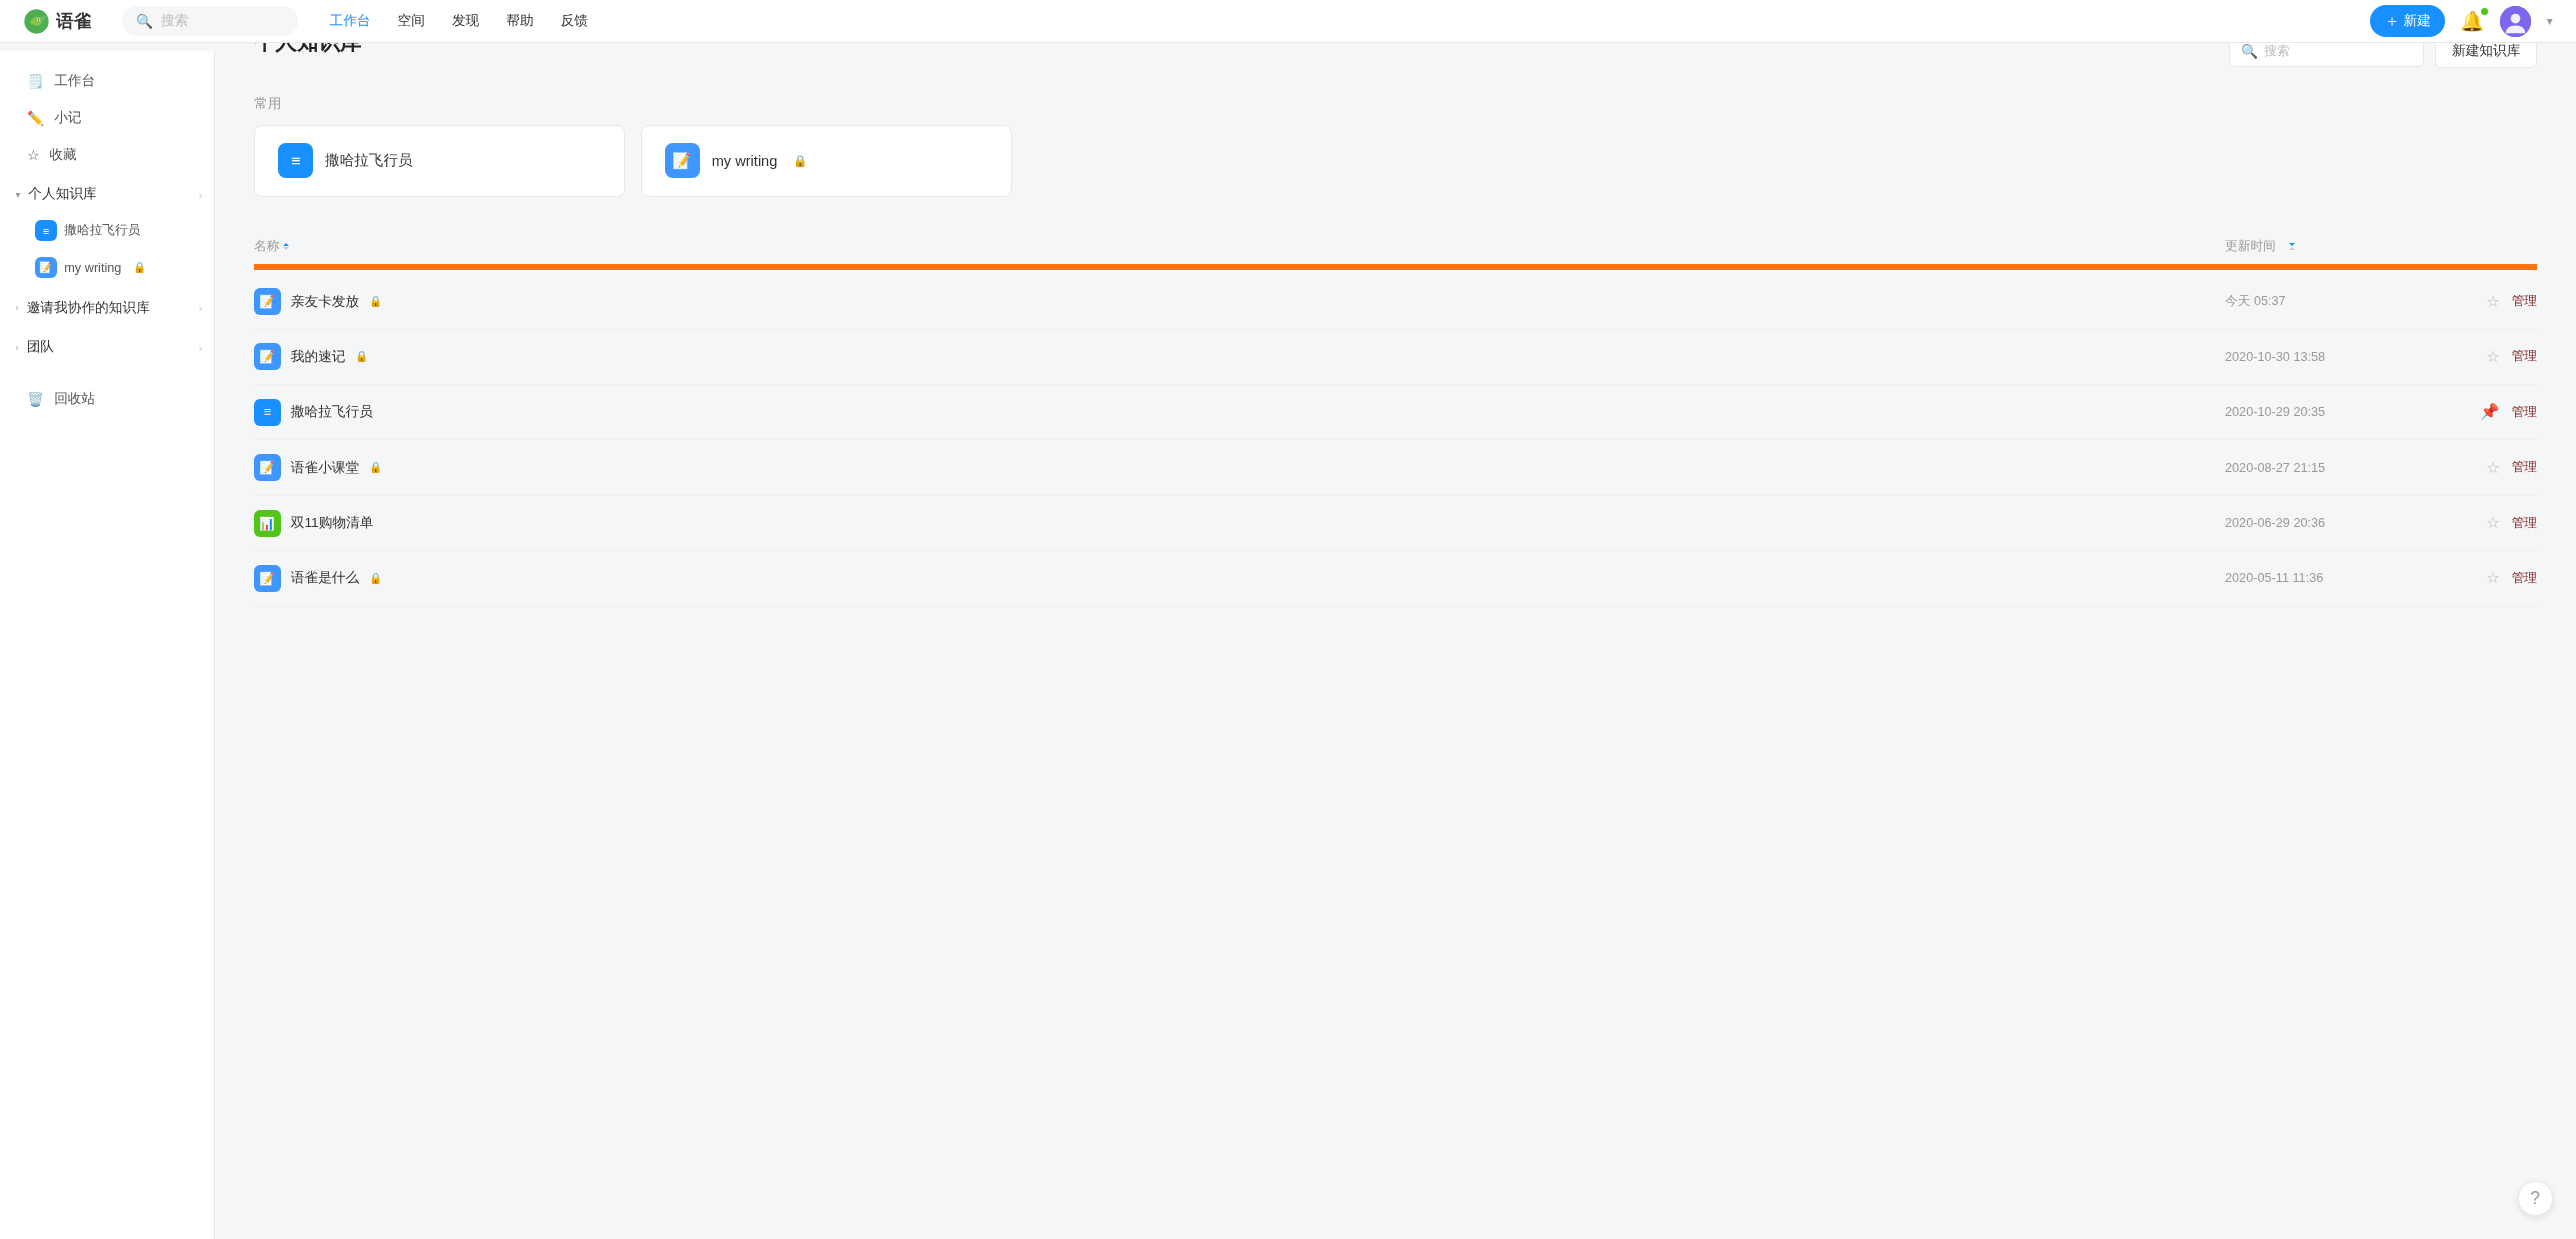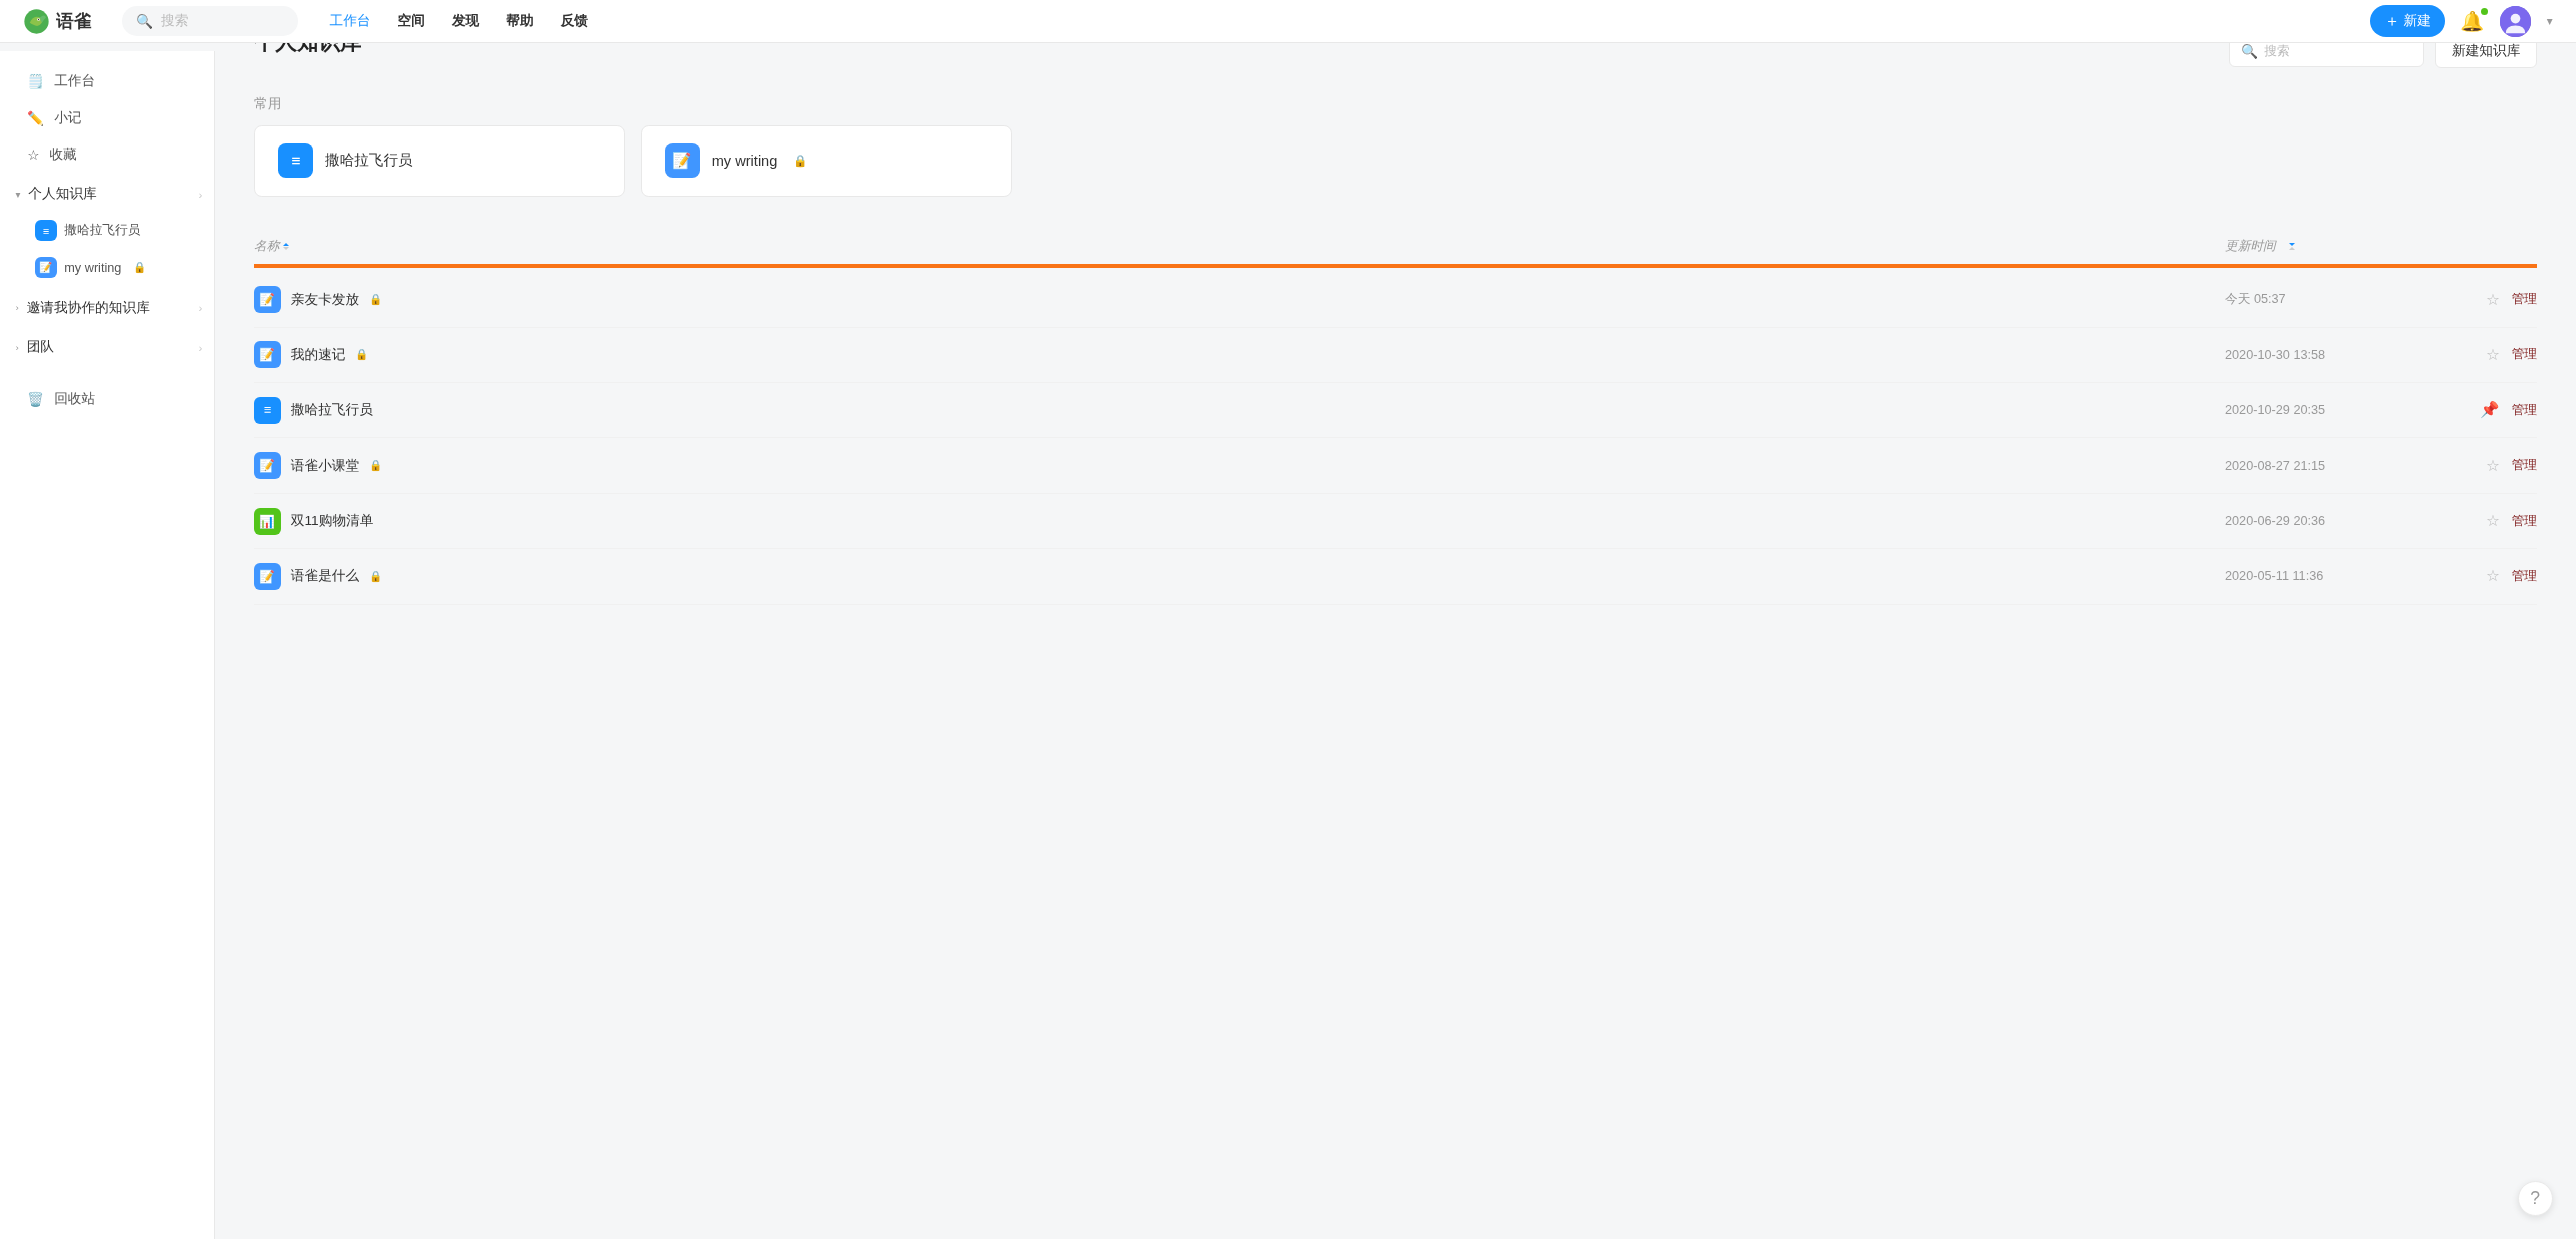--- a/index.html
+++ b/index.html
@@ -8,21 +8,21 @@
     
     .top-nav {
       display: flex; align-items: center; background: #fff; height: 43px;
       padding: 0 23.4px; border-bottom: 1px solid #e8e8e8; position: fixed; top: 0; left: 0; right: 0; z-index: 100;
     }
     .logo { display: flex; align-items: center; gap: 5.9px; margin-right: 31px; }
     .logo-bird { width: 27px; height: 27px; }
     .logo-text { font-size: 17.6px; font-weight: 600; color: #333; }
     .search-bar { display: flex; align-items: center; background: #f5f6f7; border-radius: 19.5px; padding: 5.9px 13.7px; gap: 7.8px; width: 176px; color: #999; }
     .nav-links { display: flex; align-items: center; gap: 27px; margin-left: 31px; }
-    .nav-link { color: #333; cursor: pointer; font-size: 13.7px; font-weight: bold; }
+    .nav-link { color: #333; cursor: pointer; font-size: 13.7px; }
     .nav-link.active { color: #1890ff; font-weight: 500; }
     .nav-right { margin-left: auto; display: flex; align-items: center; gap: 15.6px; }
     .new-btn { display: flex; align-items: center; gap: 3.9px; background: #1890ff; color: #fff; border-radius: 19.5px; padding: 5.9px 13.7px; cursor: pointer; font-size: 13.7px; }
     .bell-icon { font-size: 19.5px; color: #555; cursor: pointer; position: relative; }
     .bell-badge { position: absolute; top: -2px; right: -3.9px; width: 7.8px; height: 7.8px; background: #52c41a; border-radius: 50%; }
     .avatar { width: 31px; height: 31px; border-radius: 50%; background: linear-gradient(135deg, #667eea, #764ba2); cursor: pointer; }
 
     
     .sidebar { width: 215px; background: #fff; border-right: 1px solid #e8e8e8; position: fixed; top: 51px; bottom: 0; left: 0; overflow-y: auto; padding: 11.7px 0; }
     .sidebar-item { display: flex; align-items: center; padding: 8.8px 19.5px; cursor: pointer; gap: 9.8px; color: #555; font-size: 13.7px; border-radius: 3.9px; margin: 1px 7.8px; }
@@ -36,21 +36,21 @@
     .page-title { font-size: 21.5px; font-weight: 600; color: #222; margin-bottom: 19.5px; }
     .section-label { font-size: 13.7px; color: #999; margin-bottom: 11.7px; }
 
     
     .kb-cards { display: flex; gap: 15.6px; margin-bottom: 31px; }
     .kb-card { background: #fff; border: 1px solid #e8e8e8; border-radius: 7.8px; padding: 17.6px 23.4px; display: flex; align-items: center; gap: 11.7px; cursor: pointer; min-width: 312px; flex: 1; max-width: 371px; }
     .kb-card-title { font-size: 14.6px; color: #333; font-weight: 500; }
     .lock-icon { font-size: 11.7px; color: #999; margin-left: 3.9px; }
 
     
-    .table-header { display: flex; align-items: center; padding: 9.8px 0; border-bottom: 4px solid #f97316; margin-bottom: 3.9px; font-style: italic; }
+    .table-header { display: flex; align-items: center; padding: 9.8px 0; border-bottom: 6px solid #f97316; margin-bottom: 3.9px; }
     .col-name { flex: 1; display: flex; align-items: center; gap: 3.9px; color: #999; font-size: 12.7px; cursor: pointer; }
     .col-time { width: 195px; display: flex; align-items: center; gap: 13px; color: #999; font-size: 12.7px; cursor: pointer; }
     .col-actions { width: 117px; }
 
     
     .table-row { display: flex; align-items: center; padding: 13.7px 0; border-bottom: 1px solid #f0f0f0; cursor: pointer; }
     .row-name { flex: 1; display: flex; align-items: center; gap: 9.8px; color: #333; font-size: 13.7px; }
     .row-time { width: 195px; color: #999; font-size: 12.7px; }
     .row-actions { width: 117px; display: flex; align-items: center; gap: 11.7px; justify-content: flex-end; }
     .pin-icon { color: #bbb; font-size: 15.6px; cursor: pointer; }

